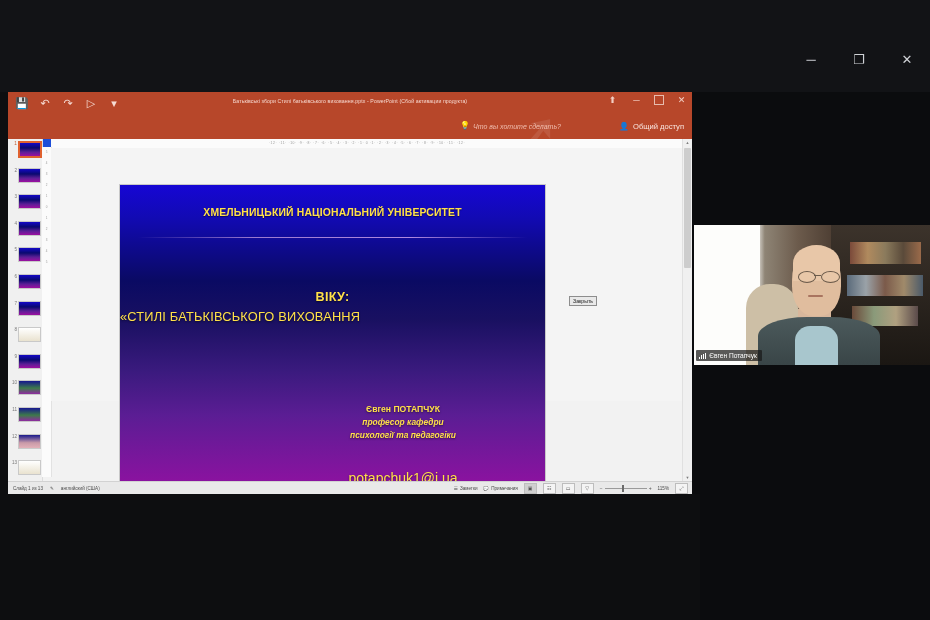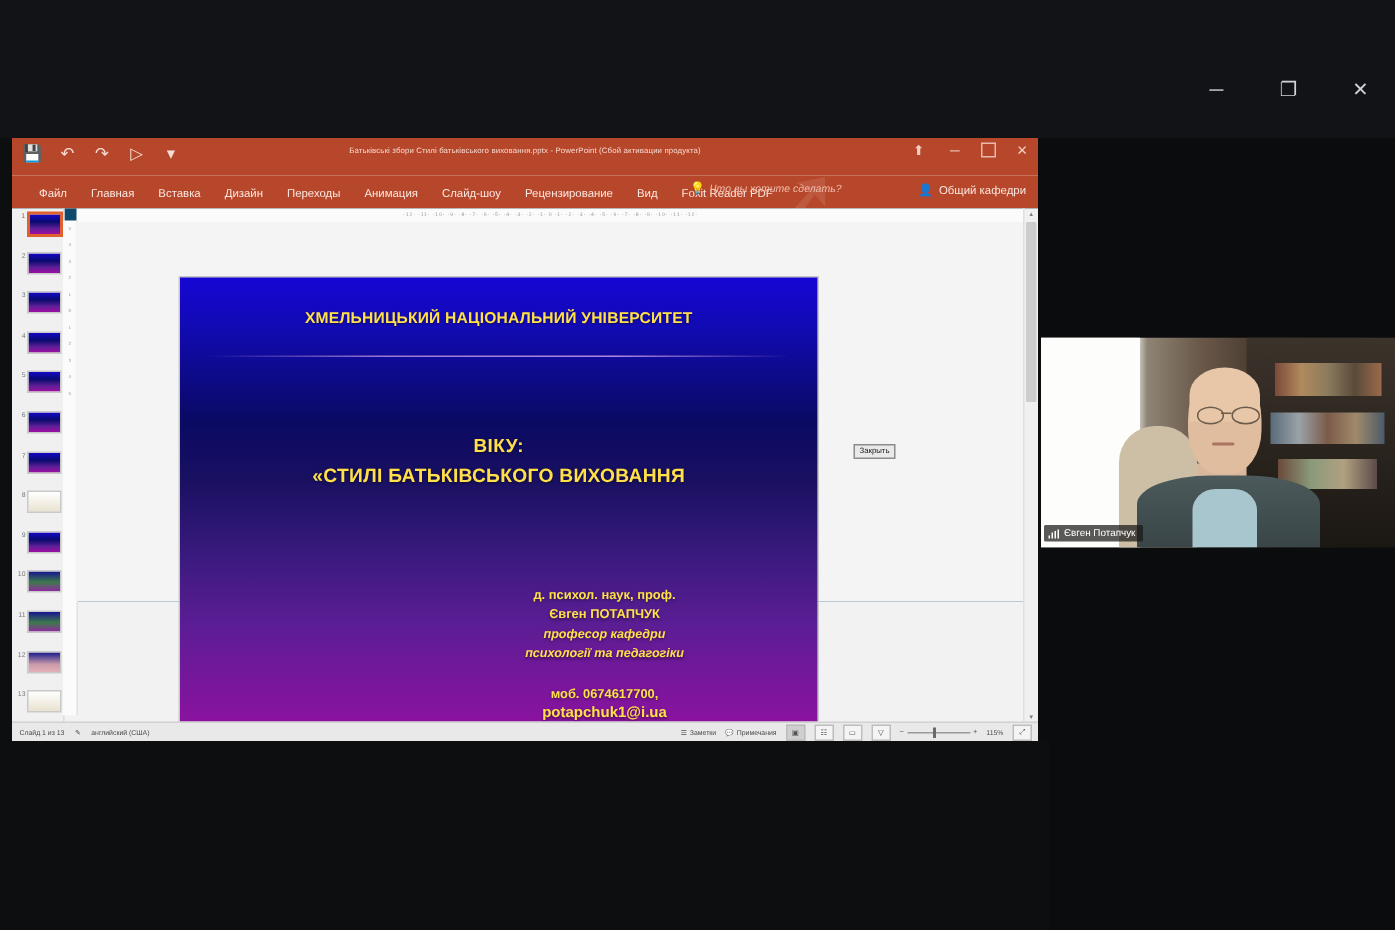--- a/index.html
+++ b/index.html
@@ -66,21 +66,21 @@
   .pp-share { position: absolute; right: 8px; top: 5px; display: flex; align-items: center; gap: 4px; }
   .pp-share .pic { color: #fae6e0; font-size: 8px; line-height: 1; }
   .pp-share .txt { color: #fae6e0; font-size: 7.6px; white-space: nowrap; }
   .arrow-deco {
     position: absolute; right: 60px; top: -16px; width: 120px; height: 60px;
     color: rgba(255,255,255,.10); font-size: 58px; line-height: 1; pointer-events: none;
     transform: rotate(-6deg);
   }
 
   
-  .pp-body { position: relative; height: 262px; background: #0c4a6e; }
+  .pp-body { position: relative; height: 262px; background: #1d4ed8; }
 
   .thumbs {
     position: absolute; left: 0; top: 0; width: 34px; height: 343px;
     background: #f0f0f0; border-right: 1px solid #dcdcdc; overflow: hidden;
   }
   .thumb-row { position: relative; height: 25.6px; display: flex; align-items: flex-start; padding-top: 1px; }
   .thumb-num { width: 9px; text-align: right; font-size: 4.6px; color: #7a7a7a; padding-right: 1px; padding-top: 1px; }
   .thumb-img { width: 21px; height: 13px; margin-top: 1px; border: 1px solid #c9c9c9;
                background: linear-gradient(180deg,#1408c8 0%,#0a0a6e 38%,#5c1f96 70%,#9c0fa0 100%); }
   .thumb-row.sel .thumb-img { border: 2px solid #e0612f; }
@@ -136,37 +136,37 @@
   .slide .rule {
     position: absolute; left: 18px; right: 18px; top: 52px; height: 1px;
     background: linear-gradient(90deg, rgba(150,120,200,0) 0%, #9b7ad0 30%, #b089e0 70%, rgba(150,120,200,0) 100%);
   }
   .slide .theme-label {
     position: absolute; left: 0; right: 0; top: 105px; text-align: center;
     color: #ffe04a; font-size: 12.6px; font-weight: bold; letter-spacing: .3px;
     text-shadow: 0 1px 2px rgba(0,0,0,.55);
   }
   .slide .theme-l1, .slide .theme-l2 {
-    position: absolute; left: 0; right: 0; text-align: center;
-    color: #ffe04a; font-size: 12.8px; font-weight: bold; letter-spacing: .2px;
+    position: absolute; left: 0; right: 0; text-align: left;
+    color: #ffe04a; font-size: 12.8px; font-weight: normal; letter-spacing: .2px;
     text-shadow: 0 1px 2px rgba(0,0,0,.55);
   }
   .slide .theme-l1 { top: 124px; }
   .slide .theme-l2 { top: 141px; }
 
   .slide .auth {
     position: absolute; right: 22px; text-align: center; width: 240px;
     color: #ffe04a; text-shadow: 0 1px 2px rgba(0,0,0,.5);
   }
   .slide .a1 { top: 206px; font-size: 8.6px; font-weight: bold; }
   .slide .a2 { top: 219px; font-size: 8.6px; font-weight: bold; }
   .slide .a3 { top: 232px; font-size: 8.4px; font-weight: bold; font-style: italic; }
   .slide .a4 { top: 245px; font-size: 8.4px; font-weight: bold; font-style: italic; }
   .slide .a5 { top: 272px; font-size: 8.6px; font-weight: bold; }
-  .slide .a6 { top: 285px; font-size: 10px; font-weight: bold; }
+  .slide .a6 { top: 285px; font-size: 14px; font-weight: normal; }
 
   .closebtn {
     position: absolute; left: 561px; top: 157px;
     background: #e9e9e9; border: 1px solid #8d8d8d;
     font-size: 5.2px; color: #1a1a1a; padding: 1px 3px; line-height: 1.2;
   }
 
   
   .pp-status {
     position: absolute; left: 0; bottom: 0; width: 684px; height: 12px;
@@ -257,39 +257,27 @@
       <div class="wctrl">
         <span class="b">⬆</span>
         <span class="b">─</span>
         <span class="b box"></span>
         <span class="b">✕</span>
       </div>
     </div>
 
     <div class="pp-ribbon">
       <div class="arrow-deco">➚</div>
-      <div class="pp-tabs">
-        <div class="pp-tab">Файл</div>
-        <div class="pp-tab">Главная</div>
-        <div class="pp-tab">Вставка</div>
-        <div class="pp-tab">Дизайн</div>
-        <div class="pp-tab">Переходы</div>
-        <div class="pp-tab">Анимация</div>
-        <div class="pp-tab">Слайд-шоу</div>
-        <div class="pp-tab">Рецензирование</div>
-        <div class="pp-tab">Вид</div>
-        <div class="pp-tab">Foxit Reader PDF</div>
-      </div>
       <div class="pp-tell">
         <span class="bulb">💡</span>
         <span class="txt">Что вы хотите сделать?</span>
       </div>
       <div class="pp-share">
         <span class="pic">👤</span>
-        <span class="txt">Общий кафедри</span>
+        <span class="txt">Общий доступ</span>
       </div>
     </div>
 
     <div class="pp-body">
 
       <div class="thumbs">
         <div class="thumb-row sel">
           <span class="thumb-num">1</span>
           <span class="thumb-img"></span>
         </div>
@@ -358,25 +346,23 @@
         <div class="tick">5</div>
       </div>
 
       <div class="stage"></div>
 
       <div class="slide">
         <div class="uni">ХМЕЛЬНИЦЬКИЙ НАЦІОНАЛЬНИЙ УНІВЕРСИТЕТ</div>
         <div class="rule"></div>
         <div class="theme-label">ВІКУ:</div>
         <div class="theme-l1">«СТИЛІ БАТЬКІВСЬКОГО ВИХОВАННЯ</div>
-        <div class="auth a1">д. психол. наук, проф.</div>
         <div class="auth a2">Євген ПОТАПЧУК</div>
         <div class="auth a4">психології та педагогіки</div>
         <div class="auth a3">професор кафедри</div>
-        <div class="auth a5">моб. 0674617700,</div>
         <div class="auth a6">potapchuk1@i.ua</div>
       </div>
 
       <div class="closebtn">Закрыть</div>
 
       <div class="vscroll">
         <div class="up">▲</div>
         <div class="thumbbar"></div>
         <div class="dn" style="position:absolute;bottom:0;left:0;right:0;">▼</div>
       </div>

